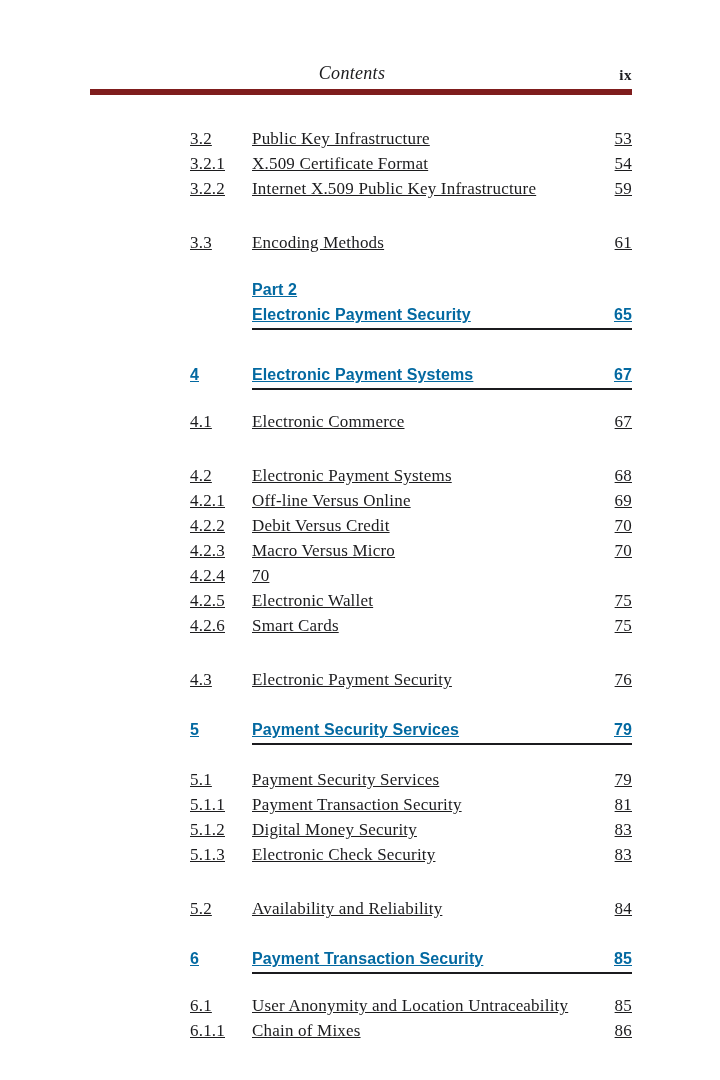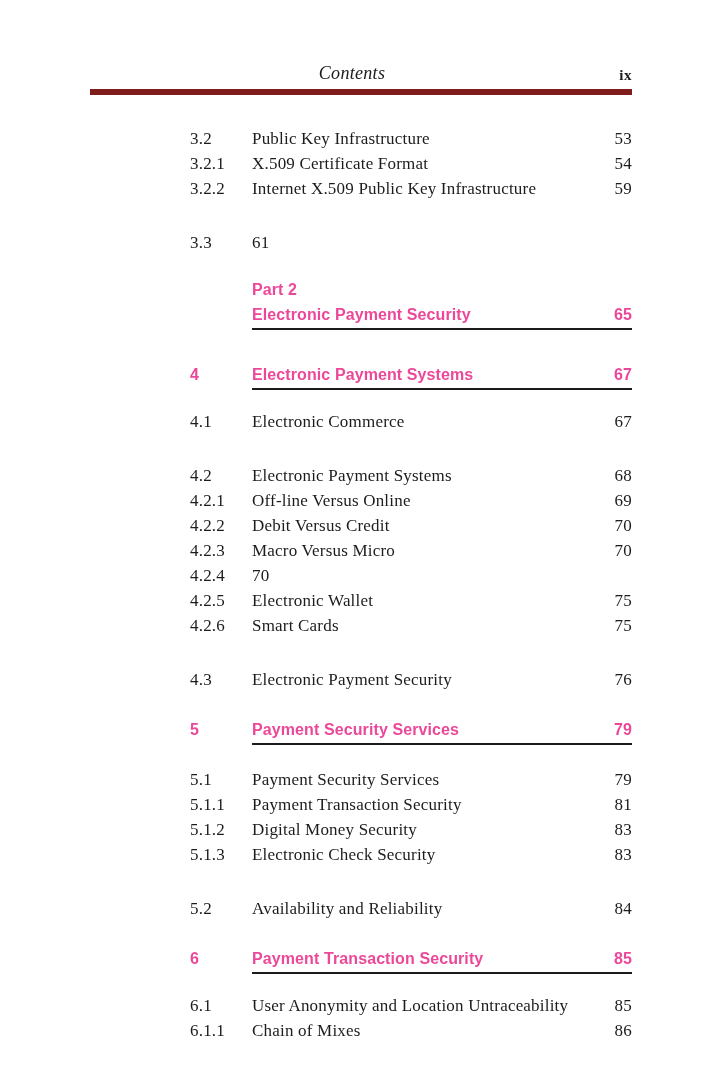--- a/index.html
+++ b/index.html
@@ -54,20 +54,21 @@
     top: 126px;
     left: 190px;
     right: 88px;
   }
   .row {
     display: flex;
     height: 25px;
     line-height: 25px;
     font-size: 17px;
     letter-spacing: 0.2px;
+    text-decoration: underline;
   }
   .num {
     flex: none;
     width: 62px;
   }
   .titlepage {
     flex: 1;
     display: flex;
     justify-content: space-between;
     position: relative;
@@ -76,21 +77,21 @@
   .pagenum {
     flex: none;
   }
   
   .row.heading,
   .row.part-label {
     font-family: "Liberation Sans", sans-serif;
     font-weight: bold;
     font-size: 16px;
     letter-spacing: 0.1px;
-    color: #ec4899;
+    color: #0369a1;
   }
   .row.heading .titlepage::after {
     content: "";
     position: absolute;
     left: 0;
     right: 0;
     bottom: -3px;
     height: 2.5px;
     background: #1b1b1e;
   }
@@ -128,20 +129,21 @@
       <div class="row entry">
       <span class="num">3.2.2</span>
       <span class="titlepage">
         <span class="title">Internet X.509 Public Key Infrastructure</span>
         <span class="pagenum">59</span>
       </span>
     </div>
       <div class="row entry gap-group">
       <span class="num">3.3</span>
       <span class="titlepage">
+        <span class="title">Encoding Methods</span>
         <span class="pagenum">61</span>
       </span>
     </div>
       <div class="row part-label gap-mid">
       <span class="num"></span>
       <span class="titlepage">
         <span class="title">Part 2</span>
         <span class="pagenum"></span>
       </span>
     </div>

